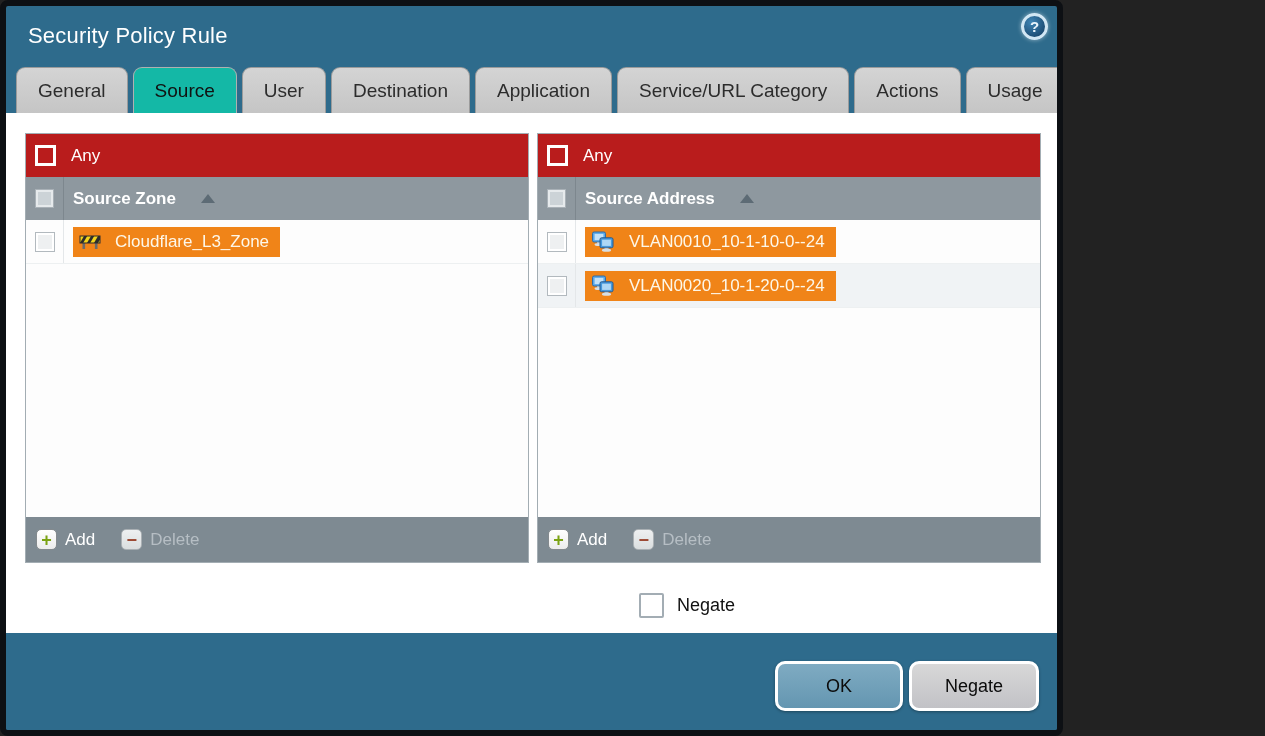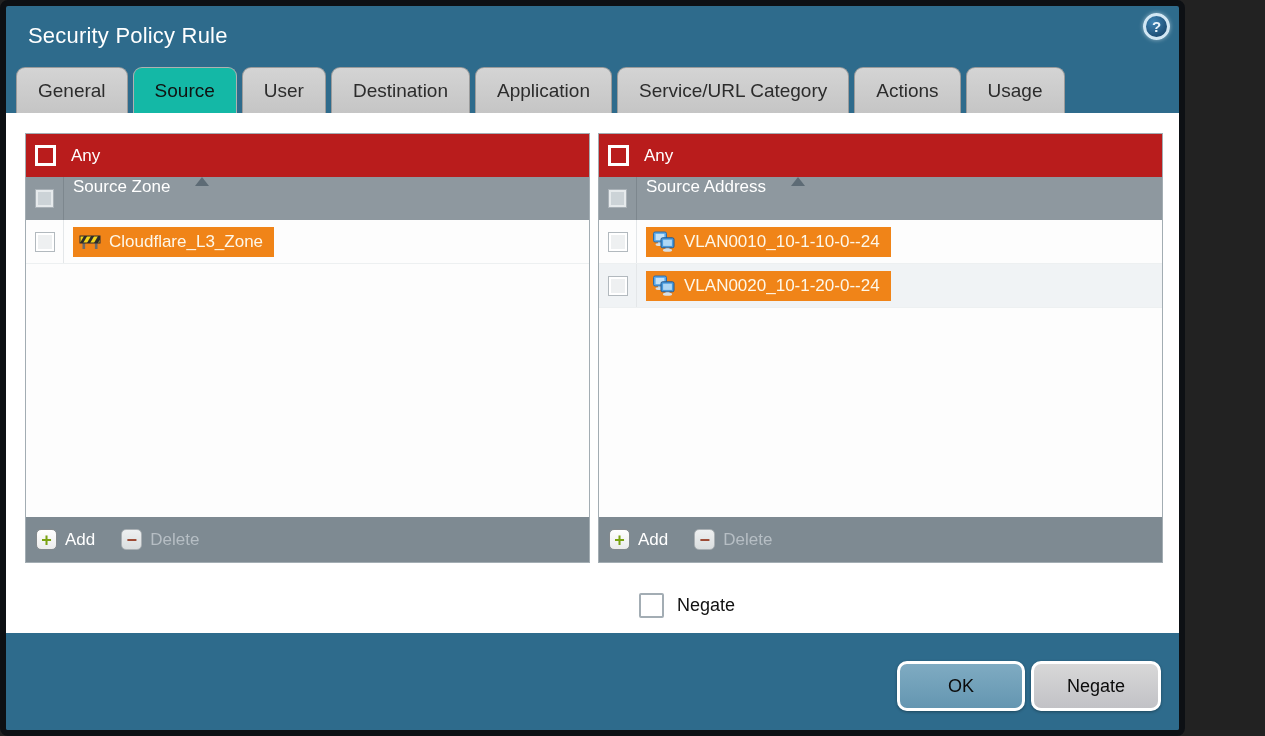--- a/index.html
+++ b/index.html
@@ -1,21 +1,21 @@
 <!DOCTYPE html>
 <html><head>
 <meta charset="utf-8">
 <style>
   * { box-sizing: border-box; margin: 0; padding: 0; }
   html, body { width: 1265px; height: 736px; background: #222; }
   body { font-family: "Liberation Sans", sans-serif; }
 
   .dialog {
     position: relative;
-    width: 1185px; height: 736px;
+    width: 1063px; height: 736px;
     border: 6px solid #0d1014;
     border-radius: 8px;
     background: #2e6b8c;
     display: flex; flex-direction: column;
     overflow: hidden;
   }
 
   
   .titlebar {
     height: 59px; flex: none;
@@ -84,22 +84,23 @@
     background: #8e989f;
     display: flex; align-items: stretch;
     color: #fff; font-size: 17px;
   }
   .col-check-cell {
     width: 38px; flex: none;
     display: flex; align-items: center; justify-content: center;
     border-right: 1px solid #7d878e;
   }
   .col-label-cell {
-    display: flex; align-items: flex-start; gap: 25px;
+    display: flex; align-items: center; gap: 25px;
     padding-left: 9px;
+    font-weight: bold;
   }
   .sort-arrow {
     width: 0; height: 0;
     border-left: 7px solid transparent;
     border-right: 7px solid transparent;
     border-bottom: 9px solid #5d6b75;
     display: inline-block;
   }
   .rows { flex: 1 1 auto; overflow: hidden; background: #fdfdfd; }
   .list-row {
@@ -108,21 +109,21 @@
     border-bottom: 1px solid #edf0f1;
   }
   .list-row:nth-child(even) { background: #f0f3f5; }
   .row-check-cell {
     width: 38px; flex: none;
     display: flex; align-items: center; justify-content: center;
     border-right: 1px solid #e4e7e9;
   }
   .row-main { display: flex; align-items: center; padding-left: 9px; }
   .chip {
-    display: inline-flex; align-items: center; gap: 8px;
+    display: inline-flex; align-items: center; gap: 14px;
     height: 30px; padding: 0 11px 0 6px;
     background: #f08418;
     color: #fdf7e9; font-size: 17px;
     cursor: pointer; white-space: nowrap;
   }
   .chip .icon { display: inline-flex; }
 
   .panel-footer {
     height: 45px; flex: none;
     background: #7e8a92;

